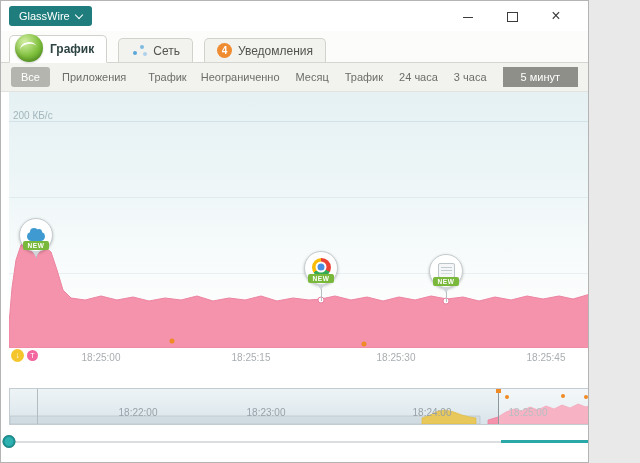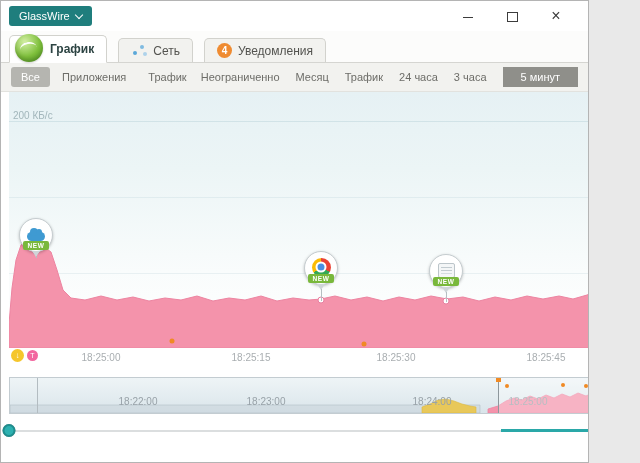--- a/index.html
+++ b/index.html
@@ -90,21 +90,21 @@
   .axis-row{position:relative;width:624px;height:22px;}
   .xt{position:absolute;top:4px;transform:translateX(-50%);font-size:10px;color:#a9aeb1;}
   .axis-row .xt:nth-of-type(1){left:92px;} .axis-row .xt:nth-of-type(2){left:242px;}
   .axis-row .xt:nth-of-type(3){left:387px;} .axis-row .xt:nth-of-type(4){left:537px;}
   .legend{position:absolute;left:2px;top:1px;display:flex;align-items:center;gap:3px;}
   .legend-a{width:13px;height:13px;border-radius:50%;background:#f5c62c;color:#fff;font-size:8px;
     display:flex;align-items:center;justify-content:center;}
   .legend-b{width:11px;height:11px;border-radius:50%;background:#f2679f;color:#fff;font-size:7px;
     display:flex;align-items:center;justify-content:center;}
   
-  .timeline{position:relative;width:622px;height:35px;margin-top:7px;border:1px solid #c3ccd1;
+  .timeline{position:relative;width:622px;height:35px;margin-top:18px;border:1px solid #c3ccd1;
     background:linear-gradient(#eef4f6 0%,#e3ecf0 55%,#d9e4ea 100%);cursor:pointer;}
   .timeline svg{position:absolute;left:0;top:0;}
   .tl-tick{position:absolute;top:18px;transform:translateX(-50%);font-size:10px;color:#98a2a8;z-index:2;}
   .timeline .tl-tick:nth-of-type(1){left:128px;} .timeline .tl-tick:nth-of-type(2){left:256px;}
   .timeline .tl-tick:nth-of-type(3){left:422px;} .timeline .tl-tick:nth-of-type(4){left:518px;}
   .playhead{position:absolute;left:27px;top:0;bottom:0;width:1px;background:#b3bcc1;}
   .selection{position:absolute;left:488px;top:0;bottom:0;width:134px;background:rgba(255,255,255,.3);
     border-left:1px solid #8d979c;z-index:2;}
   .selection::before{content:"";position:absolute;left:-3px;top:0;width:5px;height:4px;background:#f08a24;}
   

